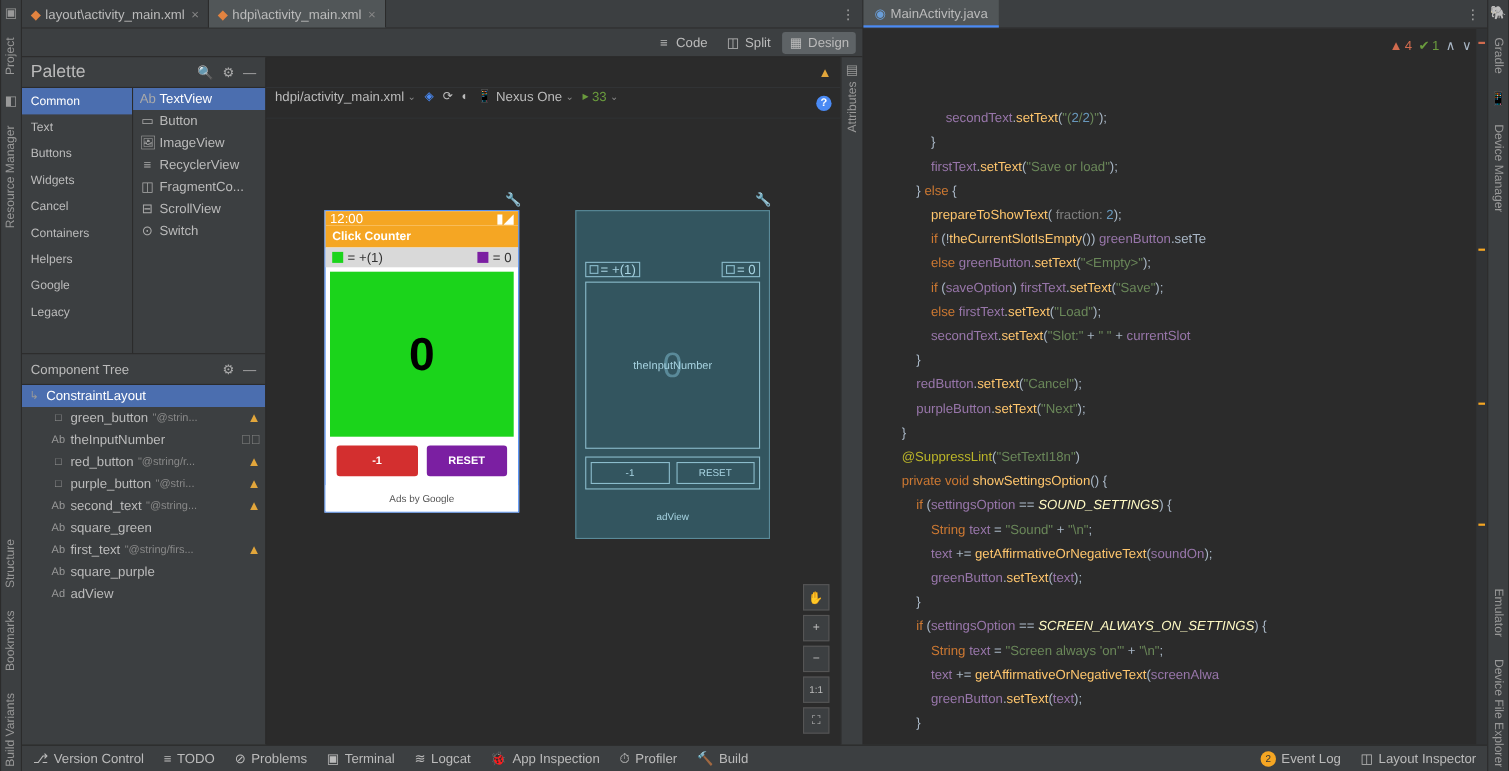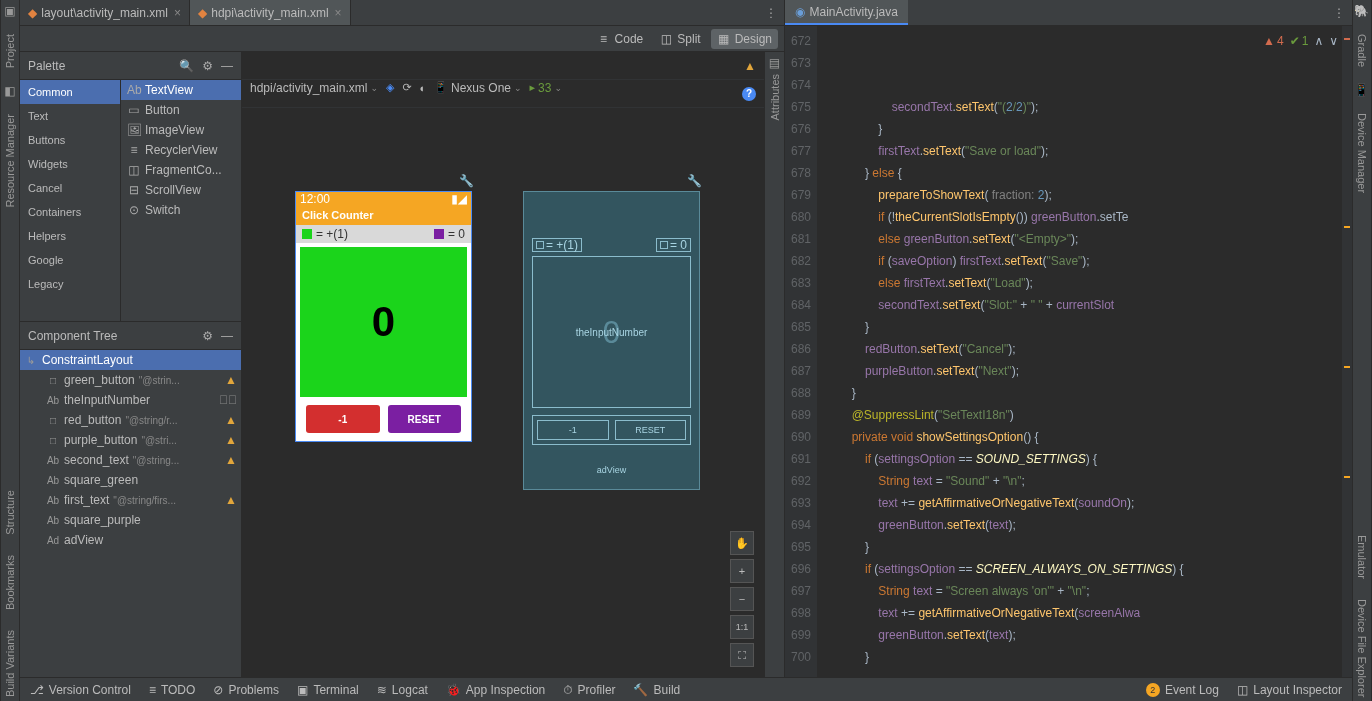--- a/index.html
+++ b/index.html
@@ -20,21 +20,21 @@
 .tab-gap { flex:1; }
 .more { width:26px; display:flex; align-items:center; justify-content:center; color:#aaa; cursor:pointer;}
 .viewswitch { height:26px; background:#3c3f41; display:flex; align-items:center; justify-content:flex-end; padding:0 6px; border-bottom:1px solid #2b2b2b; gap:4px; }
 .vs-btn { height:20px; display:flex; align-items:center; gap:4px; padding:0 6px; font-size:11px; border-radius:3px; cursor:pointer; color:#bbb;}
 .vs-btn.active { background:#5e6366; }
 .vs-ic { width:14px; text-align:center; }
 .designer-body { flex:1; display:flex; min-height:0; }
 
 .palette { width:222px; background:#3c3f41; display:flex; flex-direction:column; border-right:1px solid #2b2b2b;}
 .pal-head { height:28px; display:flex; align-items:center; padding:0 8px; justify-content:space-between; border-bottom:1px solid #2b2b2b;}
-.pal-title { font-size:12px; }
+.pal-title { font-size:16px; }
 .pal-tools { display:flex; gap:8px; color:#aaa; }
 .pal-cols { display:flex; height:242px; border-bottom:1px solid #2b2b2b;}
 .pal-cat { width:100px; background:#3c3f41; }
 .pal-cat-item { height:24px; display:flex; align-items:center; padding:0 8px; font-size:11px; cursor:pointer; }
 .pal-cat-item.sel { background:#4b6eaf; color:#fff; }
 .pal-widgets { flex:1; background:#3c3f41; border-left:1px solid #2b2b2b;}
 .pal-w { height:20px; display:flex; align-items:center; gap:4px; padding:0 6px; font-size:11px; cursor:pointer;}
 .pal-w.sel { background:#4b6eaf; color:#fff; }
 .pal-w-ic { width:14px; color:#aaa; text-align:center;}
 
@@ -338,20 +338,21 @@
                   <span class="sq p"></span>
                     <span>= 0</span>
                 </div>
                 <div class="ph-big">
                     <span class="ph-num">0</span>
                   </div>
                 <div class="ph-buttons">
                   <div class="ph-btn red">-1</div>
                   <div class="ph-btn pur">RESET</div>
                 </div>
+                <div class="ph-ads">Ads by Google</div>
               </div>
 
               <div class="blueprint">
                 <div class="bp-legend">
                   <div class="bp-box">
                       <span class="bp-sq"></span>
                       <span>= +(1)</span>
                     </div>
                   <div class="bp-box">
                       <span class="bp-sq"></span>
@@ -389,50 +390,20 @@
       <div class="right-pane">
         <div class="code-tabs">
           <div class="ctab">
             <span class="java-ic">◉</span>
             <span>MainActivity.java</span>
           </div>
           <div class="tab-gap"></div>
           <div class="more">⋮</div>
         </div>
         <div class="code-body">
-          <div class="gutter" id="gutter">672
-673
-674
-675
-676
-677
-678
-679
-680
-681
-682
-683
-684
-685
-686
-687
-688
-689
-690
-691
-692
-693
-694
-695
-696
-697
-698
-699
-700
-</div>
           <div class="code" id="code">
             <div class="inspections">
               <span class="insp-b" style="color:#d16b4e"><span>▲</span><span>4</span></span>
               <span class="insp-b" style="color:#6a9b3d"><span>✔</span><span>1</span></span>
               <span>∧</span>
               <span>∨</span>
             </div>
           <div>                    <span class="field">secondText</span>.<span class="mth">setText</span>(<span class="str">"(<span class="num">2</span>/<span class="num">2</span>)"</span>);</div><div>                }</div><div>                <span class="field">firstText</span>.<span class="mth">setText</span>(<span class="str">"Save or load"</span>);</div><div>            } <span class="kw">else</span> {</div><div>                <span class="mth">prepareToShowText</span>( <span class="com">fraction:</span> <span class="num">2</span>);</div><div>                <span class="kw">if</span> (!<span class="mth">theCurrentSlotIsEmpty</span>()) <span class="field">greenButton</span>.setTe</div><div>                <span class="kw">else</span> <span class="field">greenButton</span>.<span class="mth">setText</span>(<span class="str">"&lt;Empty&gt;"</span>);</div><div></div><div>                <span class="kw">if</span> (<span class="field">saveOption</span>) <span class="field">firstText</span>.<span class="mth">setText</span>(<span class="str">"Save"</span>);</div><div>                <span class="kw">else</span> <span class="field">firstText</span>.<span class="mth">setText</span>(<span class="str">"Load"</span>);</div><div></div><div>                <span class="field">secondText</span>.<span class="mth">setText</span>(<span class="str">"Slot:"</span> + <span class="str">" "</span> + <span class="field">currentSlot</span></div><div>            }</div><div>            <span class="field">redButton</span>.<span class="mth">setText</span>(<span class="str">"Cancel"</span>);</div><div>            <span class="field">purpleButton</span>.<span class="mth">setText</span>(<span class="str">"Next"</span>);</div><div>        }</div><div></div><div>        <span class="ann">@SuppressLint</span>(<span class="str">"SetTextI18n"</span>)</div><div>        <span class="kw">private</span> <span class="kw">void</span> <span class="mth">showSettingsOption</span>() {</div><div>            <span class="kw">if</span> (<span class="field">settingsOption</span> == <span class="const">SOUND_SETTINGS</span>) {</div><div>                <span class="kw">String</span> <span class="field">text</span> = <span class="str">"Sound"</span> + <span class="str">"\n"</span>;</div><div>                <span class="field">text</span> += <span class="mth">getAffirmativeOrNegativeText</span>(<span class="field">soundOn</span>);</div><div>                <span class="field">greenButton</span>.<span class="mth">setText</span>(<span class="field">text</span>);</div><div>            }</div><div>            <span class="kw">if</span> (<span class="field">settingsOption</span> == <span class="const">SCREEN_ALWAYS_ON_SETTINGS</span>) {</div><div>                <span class="kw">String</span> <span class="field">text</span> = <span class="str">"Screen always 'on'"</span> + <span class="str">"\n"</span>;</div><div>                <span class="field">text</span> += <span class="mth">getAffirmativeOrNegativeText</span>(<span class="field">screenAlwa</span></div><div>                <span class="field">greenButton</span>.<span class="mth">setText</span>(<span class="field">text</span>);</div><div>            }</div></div>
           <div class="err-strip">
             <div class="err-mark" style="top:12px;background:#d16b4e"></div>

